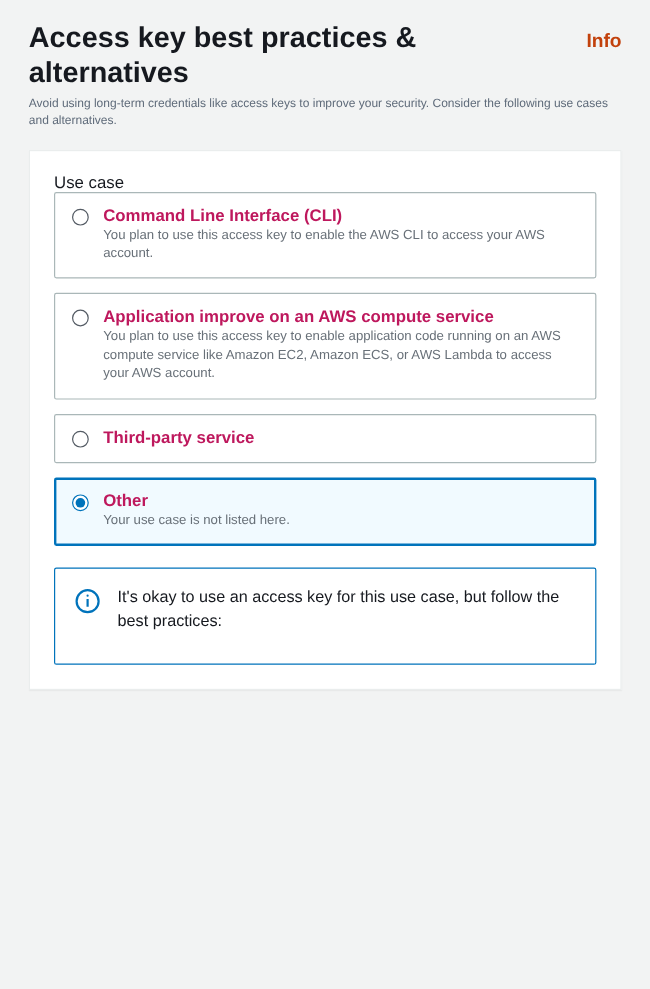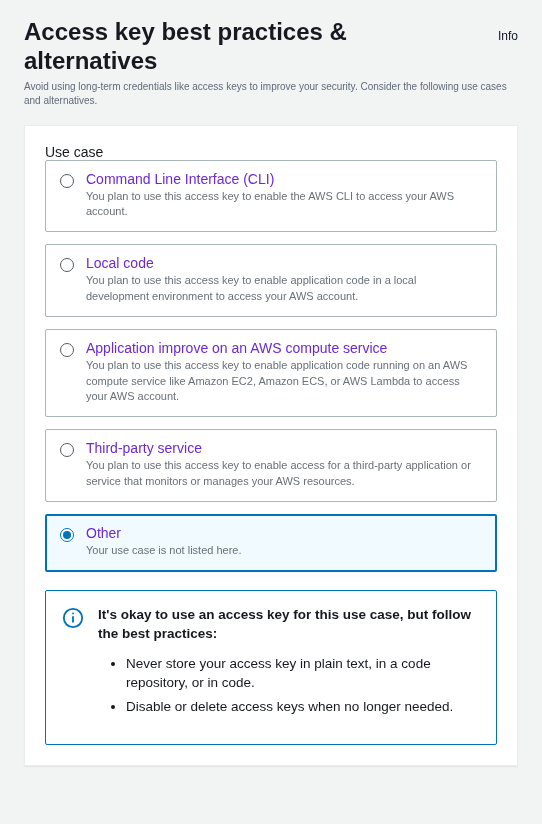--- a/index.html
+++ b/index.html
@@ -9,21 +9,21 @@
     color: #16191f;
     width: 542px;
     height: 824px;
     overflow: hidden;
     font-size: 14px;
   }
   .page { padding: 18px 24px 16px 24px; }
   .header-row { display: flex; align-items: baseline; gap: 20px; }
   h1 { font-size: 24px; font-weight: 700; line-height: 1.2; }
   .info-link {
-    color: #0f172a; font-size: 12px; font-weight: 400;
+    color: #c2410c; font-size: 16px; font-weight: 700;
     text-decoration: none; cursor: pointer;
   }
   .subtitle {
     color: #5f6b7a; font-size: 10px; line-height: 1.45; margin-top: 4px;
   }
   .panel {
     background: #fff; border: 1px solid #eaeded;
     box-shadow: 0 1px 1px rgba(0,0,0,0.05);
     margin-top: 16px; padding: 18px 20px 20px 20px;
   }
@@ -38,33 +38,33 @@
   .radio {
     width: 14px; height: 14px; border: 1px solid #545b64;
     border-radius: 50%; flex-shrink: 0; margin-top: 3px;
     position: relative; background: #fff;
   }
   .option.selected .radio { border-color: #0073bb; }
   .option.selected .radio::after {
     content: ""; position: absolute; width: 8px; height: 8px;
     background: #0073bb; border-radius: 50%; top: 2px; left: 2px;
   }
-  .opt-title { font-size: 14px; font-weight: 400; color: #6d28d9; }
+  .opt-title { font-size: 14px; font-weight: 700; color: #be185d; }
   .opt-desc { font-size: 11px; color: #687078; line-height: 1.4; margin-top: 2px; }
   .alert {
     border: 1px solid #0073bb; border-radius: 2px;
     margin-top: 18px; padding: 14px 16px 16px 16px;
     display: flex; gap: 14px;
   }
   .alert-icon {
     width: 22px; height: 22px; flex-shrink: 0; margin-top: 2px;
   }
   .alert-icon svg { display: block; }
   .alert-body { flex: 1; font-size: 13.5px; line-height: 1.45; }
-  .alert-title { font-weight: 700; margin-bottom: 10px; }
+  .alert-title { font-weight: 400; margin-bottom: 10px; }
   .alert-body ul { padding-left: 28px; margin-bottom: 12px; }
   .alert-body li { margin-bottom: 4px; }
 </style>
 </head>
 <body>
 
 <div class="page">
   <div class="header-row">
     <h1>Access key best practices &amp; alternatives</h1>
     <a class="info-link">Info</a>
@@ -77,36 +77,28 @@
         <div class="option">
           <span class="radio"></span>
           <div>
             <div class="opt-title">Command Line Interface (CLI)</div>
             <div class="opt-desc">You plan to use this access key to enable the AWS CLI to access your AWS account.</div>
           </div>
         </div>
         <div class="option">
           <span class="radio"></span>
           <div>
-            <div class="opt-title">Local code</div>
-            <div class="opt-desc">You plan to use this access key to enable application code in a local development environment to access your AWS account.</div>
-          </div>
-        </div>
-        <div class="option">
-          <span class="radio"></span>
-          <div>
             <div class="opt-title">Application improve on an AWS compute service</div>
             <div class="opt-desc">You plan to use this access key to enable application code running on an AWS compute service like Amazon EC2, Amazon ECS, or AWS Lambda to access your AWS account.</div>
           </div>
         </div>
         <div class="option">
           <span class="radio"></span>
           <div>
             <div class="opt-title">Third-party service</div>
-            <div class="opt-desc">You plan to use this access key to enable access for a third-party application or service that monitors or manages your AWS resources.</div>
           </div>
         </div>
         <div class="option selected">
           <span class="radio"></span>
           <div>
             <div class="opt-title">Other</div>
             <div class="opt-desc">Your use case is not listed here.</div>
           </div>
         </div>
       </div>
@@ -114,21 +106,17 @@
     <div class="alert">
       <span class="alert-icon">
         <svg viewBox="0 0 24 24" width="22" height="22" fill="none" stroke="#0073bb" stroke-width="2">
           <circle cx="12" cy="12" r="10"></circle>
           <line x1="12" y1="10" x2="12" y2="17"></line>
           <circle cx="12" cy="7" r="1" fill="#0073bb" stroke="none"></circle>
         </svg>
       </span>
       <div class="alert-body">
         <div class="alert-title">It's okay to use an access key for this use case, but follow the best practices:</div>
-        <ul id="alert-bullets">
-            <li>Never store your access key in plain text, in a code repository, or in code.</li>
-            <li>Disable or delete access keys when no longer needed.</li>
-          </ul>
 
       </div>
     </div>
   </div>
 </div>
 
 </body></html>

